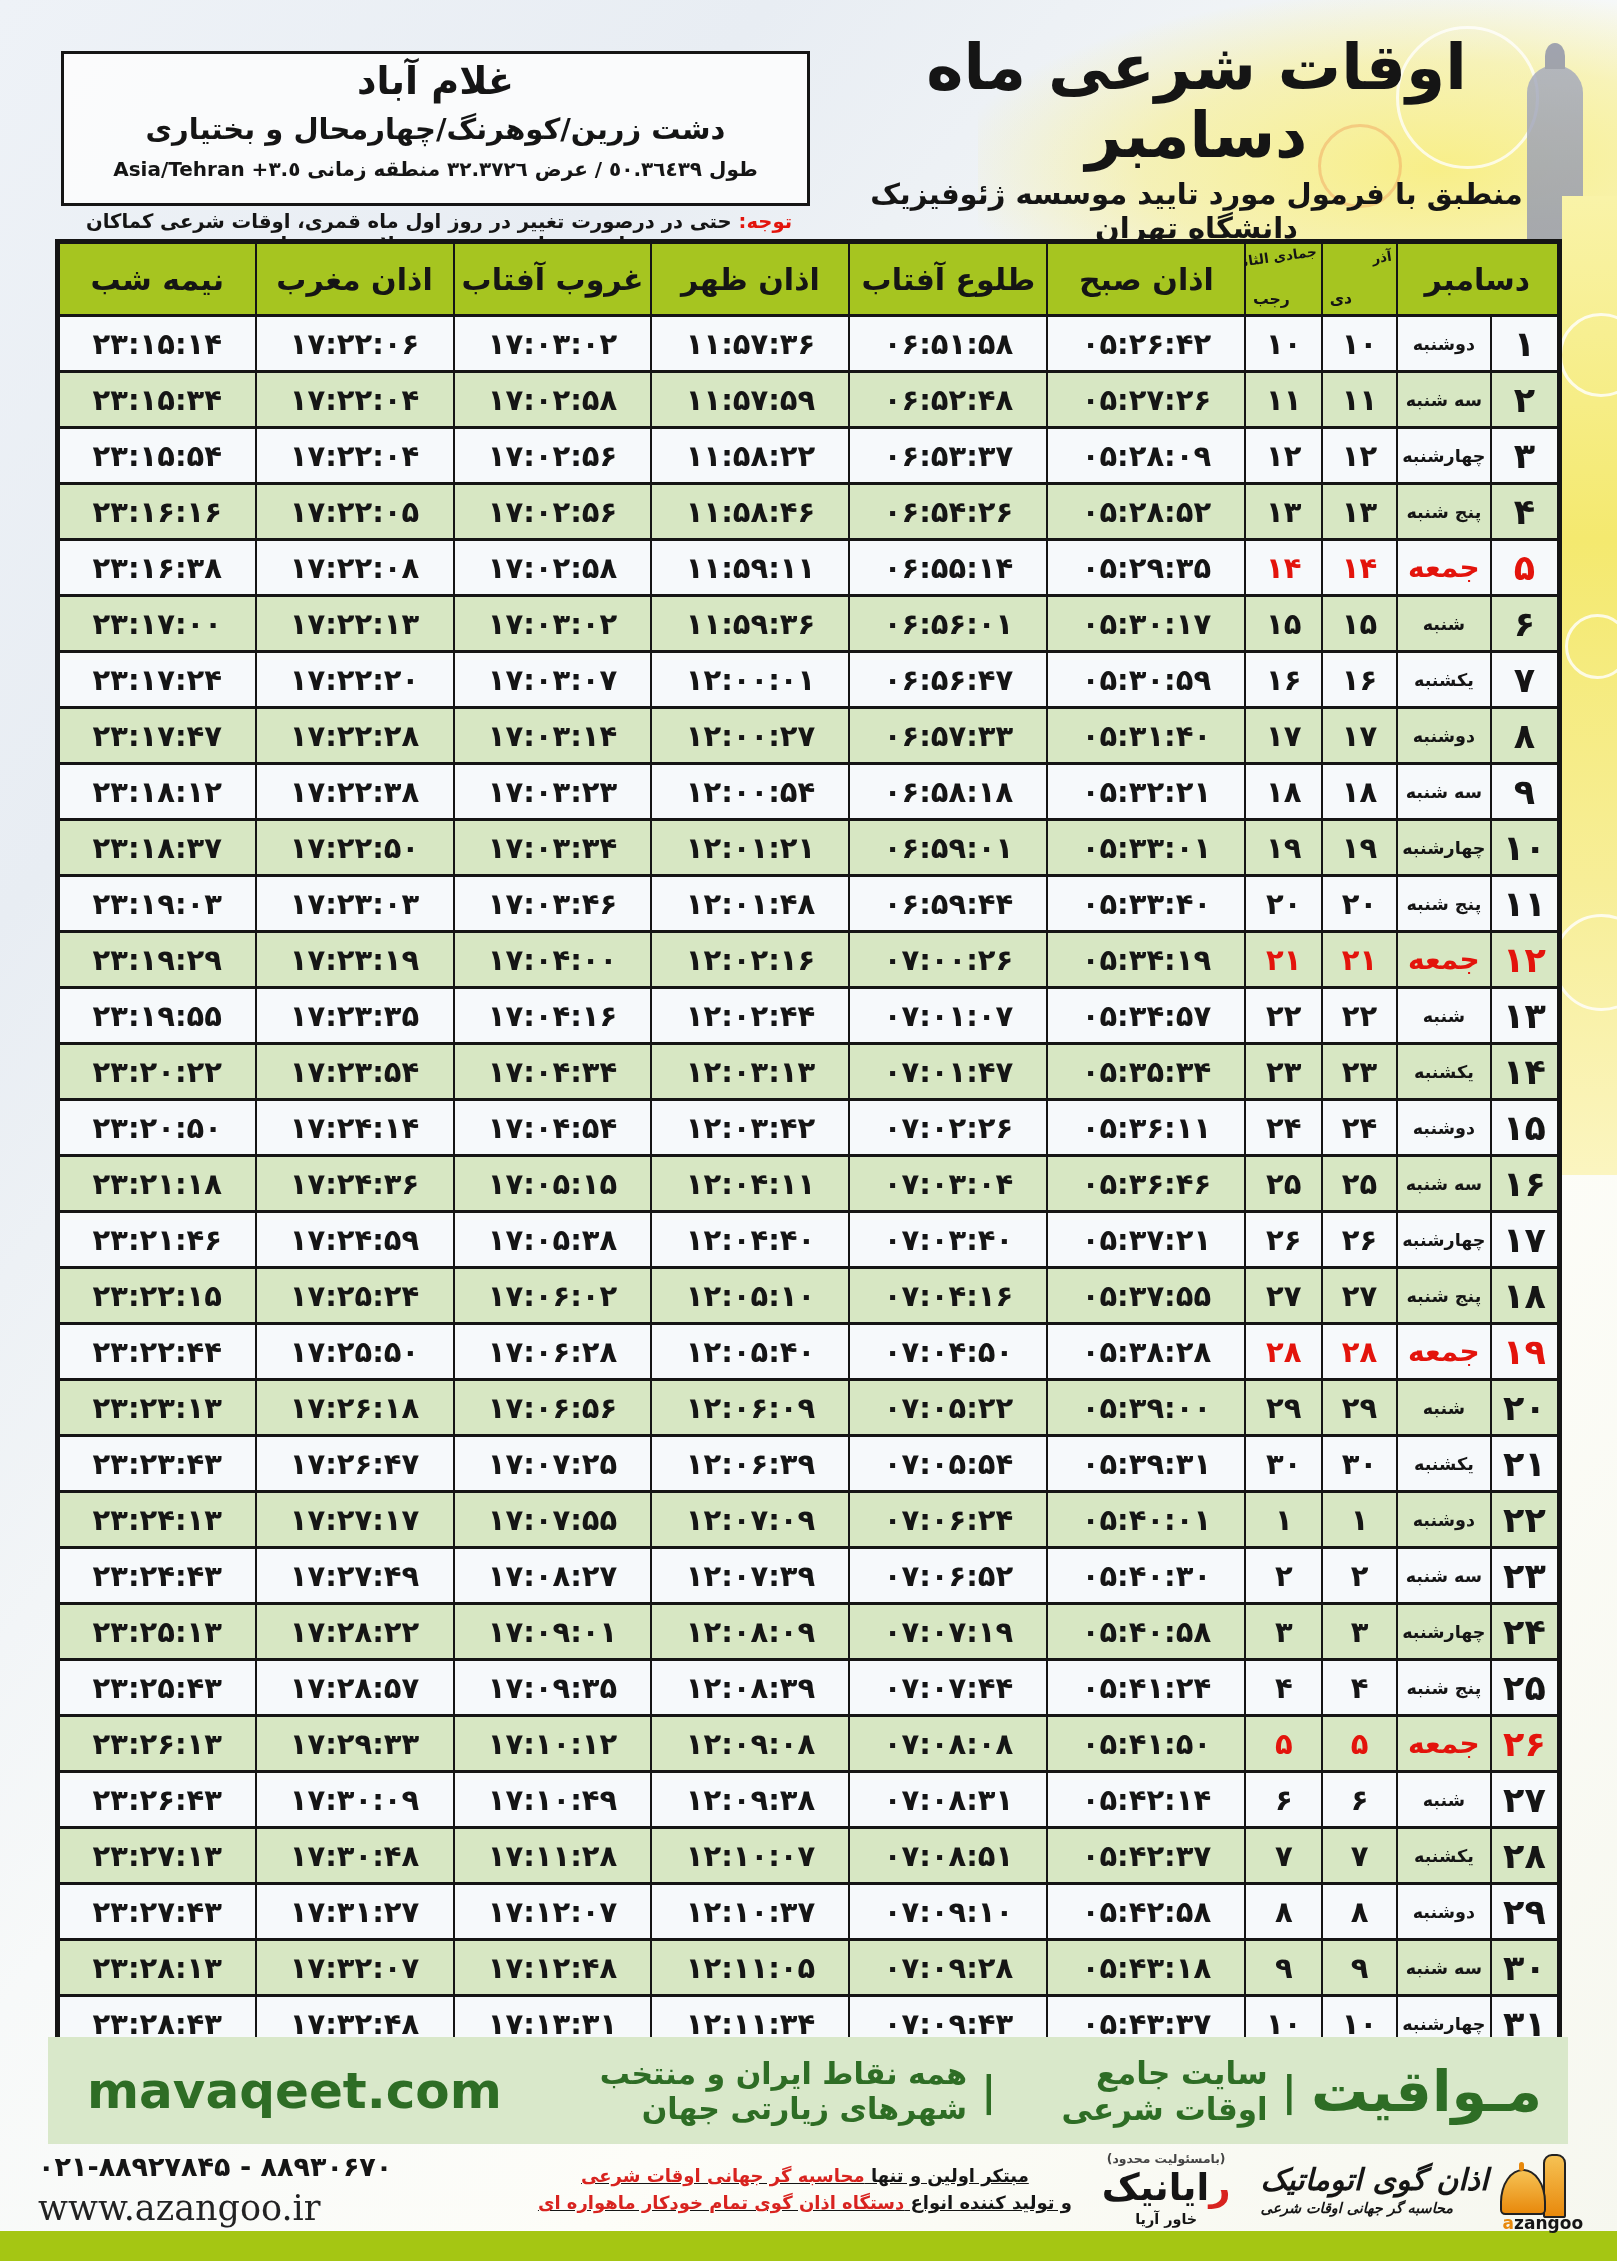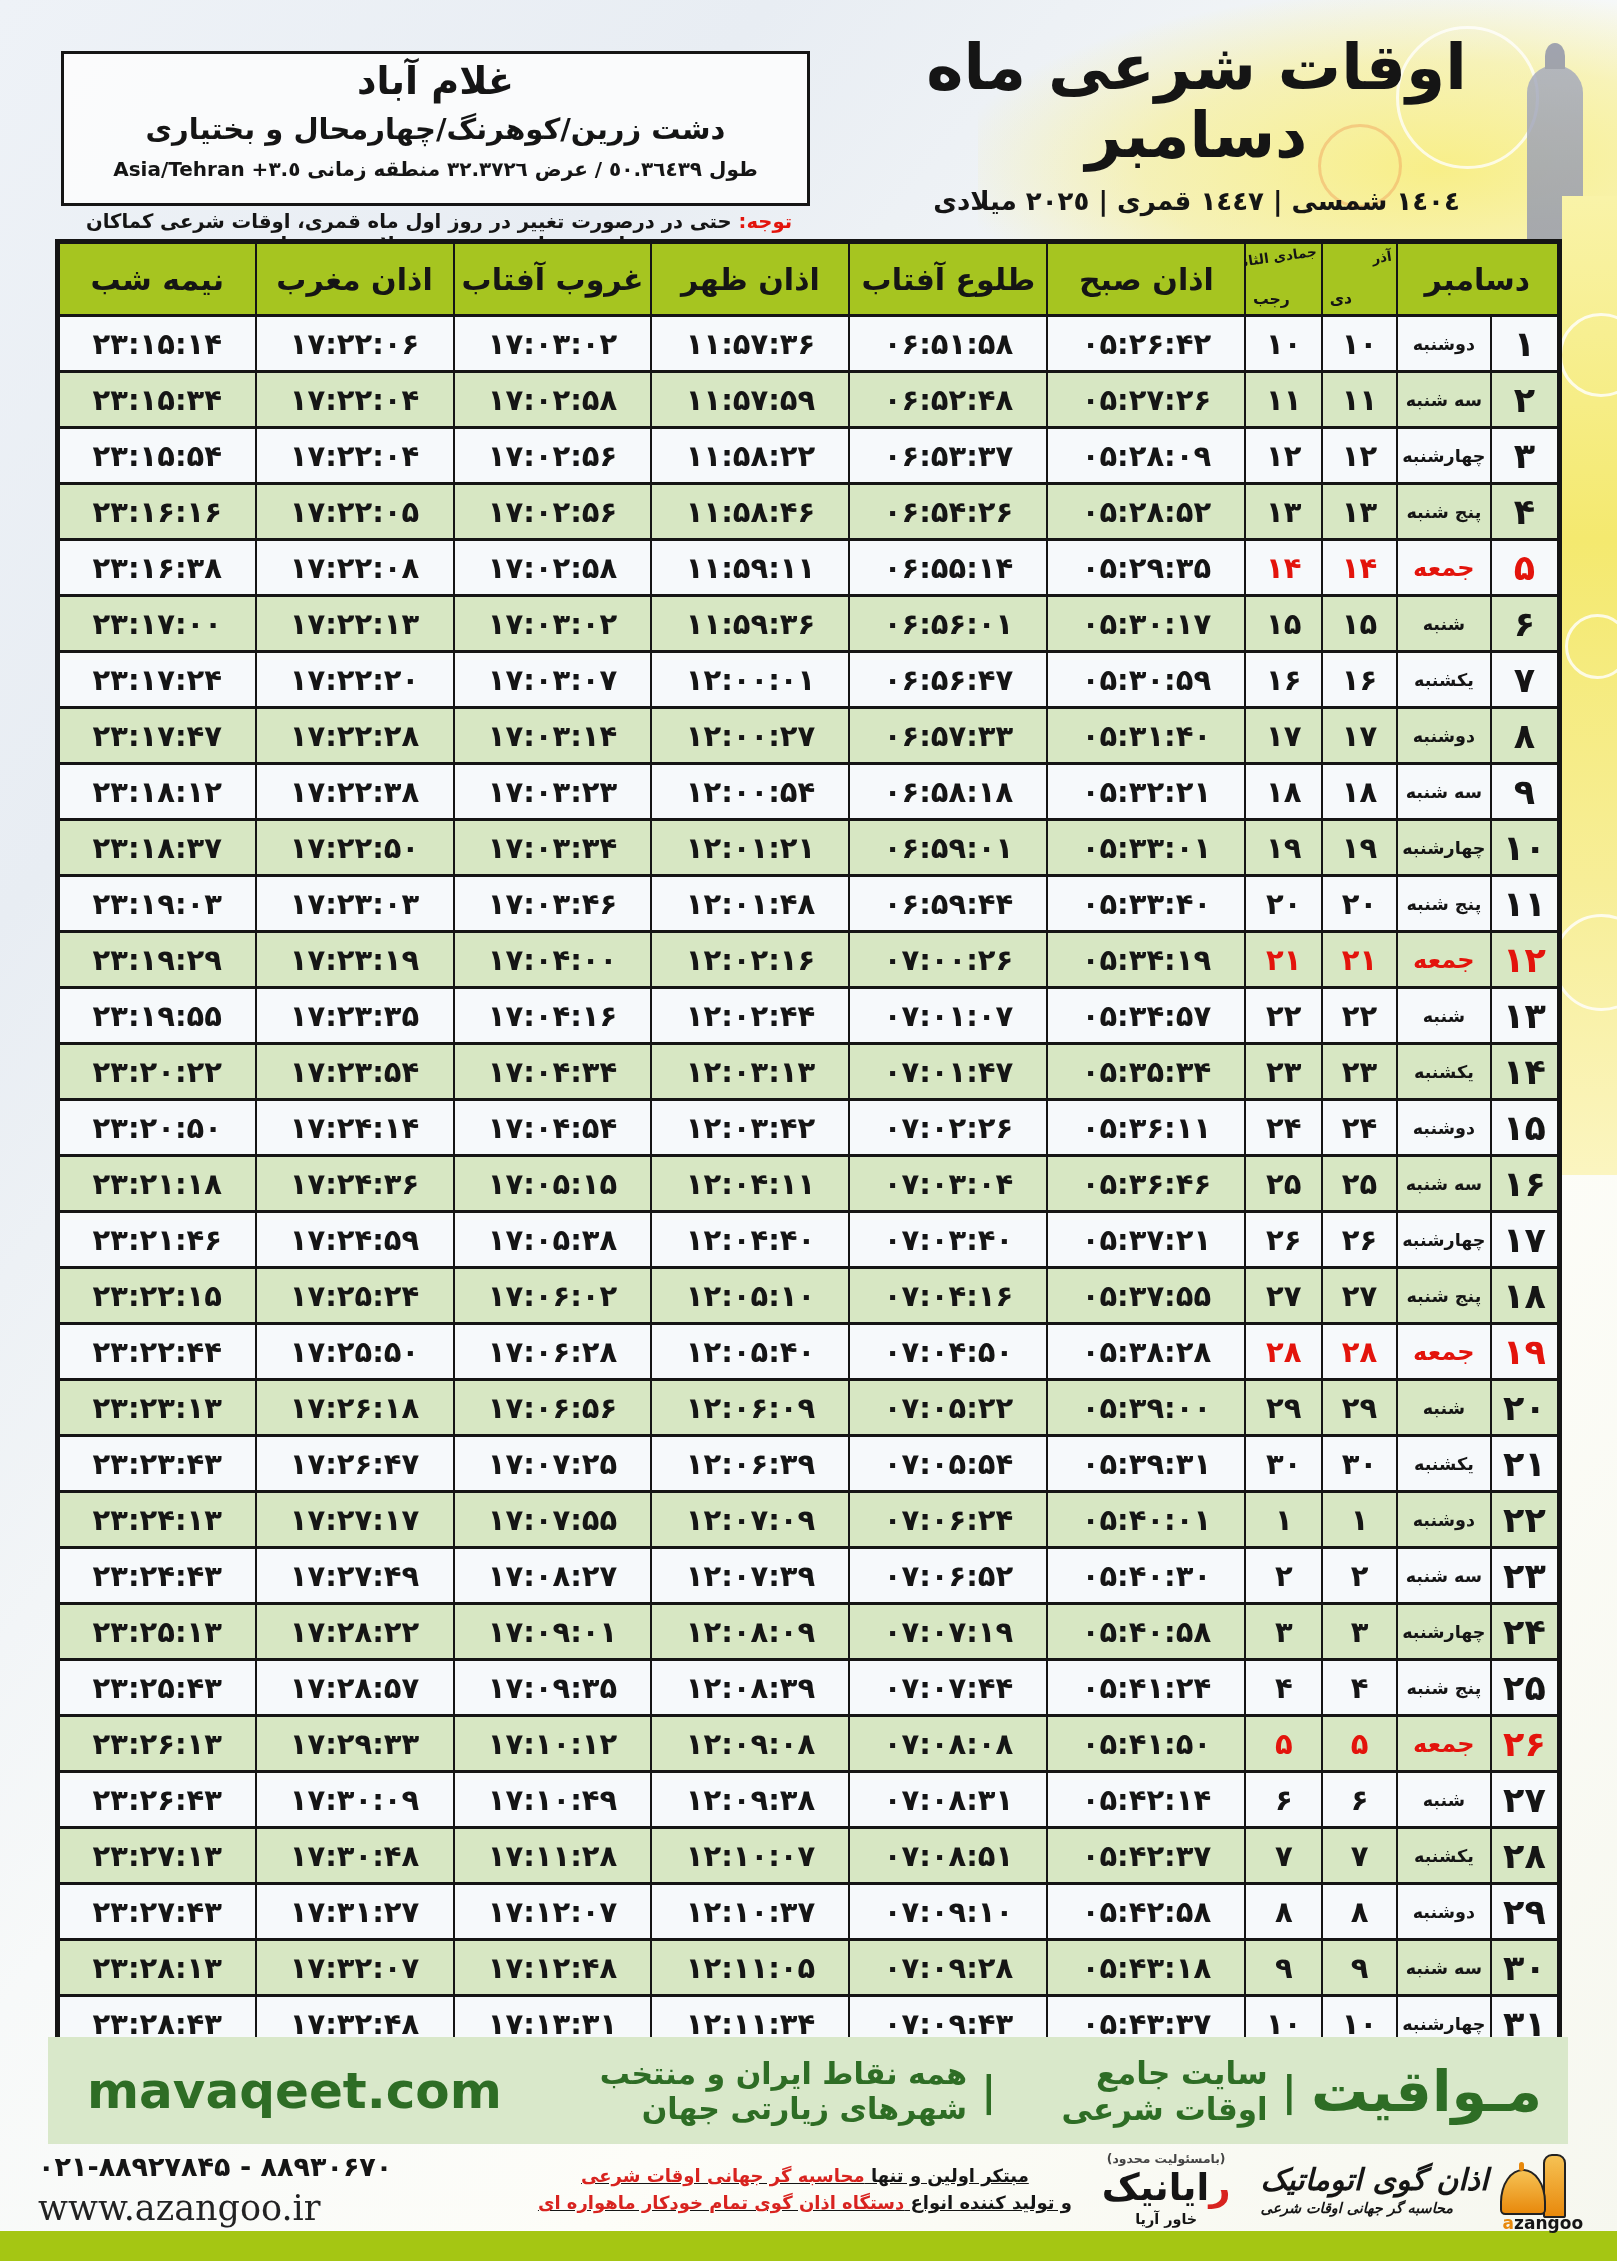--- a/index.html
+++ b/index.html
@@ -47,21 +47,21 @@
   th.split .h-top{position:absolute;top:5.2px;right:3.9px;font-size:13.7px;font-weight:bold;white-space:nowrap;transform:rotate(-8deg);}
   th.split .h-bot{position:absolute;bottom:6.5px;left:6.5px;font-size:15.7px;font-weight:bold;white-space:nowrap;}
   .times-table tbody td{height:51px;}
   .times-table tbody tr:nth-child(odd){background:#f6f9fb;}
   .times-table tbody tr:nth-child(even){background:#d7e7c3;}
   td.c-day{font-size:35px;font-weight:bold;}
   td.c-week{font-size:17.6px;font-weight:bold;}
   td.c-date{font-size:29px;font-weight:bold;}
   td.c-time{font-size:29px;font-weight:bold;direction:ltr;letter-spacing:0.7px;}
   tr.friday .c-day,tr.friday .c-week,tr.friday .c-date{color:#e3140c;}
-  tr.friday .c-week{font-size:24px;}
+  tr.friday .c-week{font-size:28px;}
   
   .footer-band{position:absolute;z-index:2;right:49px;top:2037px;width:1520px;height:107px;
     background:#d9e8ca;display:flex;align-items:center;color:#2e6d25;}
   .fb-brand{font-size:57px;font-weight:bold;margin-right:26px;}
   .fb-sep{font-size:40px;font-weight:bold;margin:0 14.4px;}
   .fb-desc1{font-size:31px;font-weight:bold;}
   .fb-desc2{font-size:30px;font-weight:bold;}
   .fb-site{font-size:50px;font-weight:bold;margin-right:auto;margin-left:39px;direction:ltr;}
   
   .bottom-row{position:absolute;z-index:2;right:39px;top:2148px;width:1540px;height:82px;
@@ -108,20 +108,21 @@
   <div class="decor bottom-bar"></div>
 
   <div class="hdr location-box">
     <div class="loc-city">غلام آباد</div>
     <div class="loc-region">دشت زرین/کوهرنگ/چهارمحال و بختیاری</div>
     <div class="loc-coords">طول ٥٠.٣٦٤٣٩ / عرض ٣٢.٣٧٢٦ منطقه زمانی ٣.٥+ Asia/Tehran</div>
   </div>
 
   <div class="hdr title-block">
     <div class="main-title">اوقات شرعی ماه دسامبر</div>
+    <div class="main-sub">منطبق با فرمول مورد تایید موسسه ژئوفیزیک دانشگاه تهران</div>
     <div class="main-years">١٤٠٤ شمسی | ١٤٤٧ قمری | ٢٠٢٥ میلادی</div>
   </div>
 
   <div class="hdr notice">
     <span class="red">توجه:</span>
     <span>حتی در درصورت تغییر در روز اول ماه قمری، اوقات شرعی کماکان برای روزهای شمسی و میلادی معتبر است.</span>
   </div>
 
   <table class="times-table">
     <colgroup>

